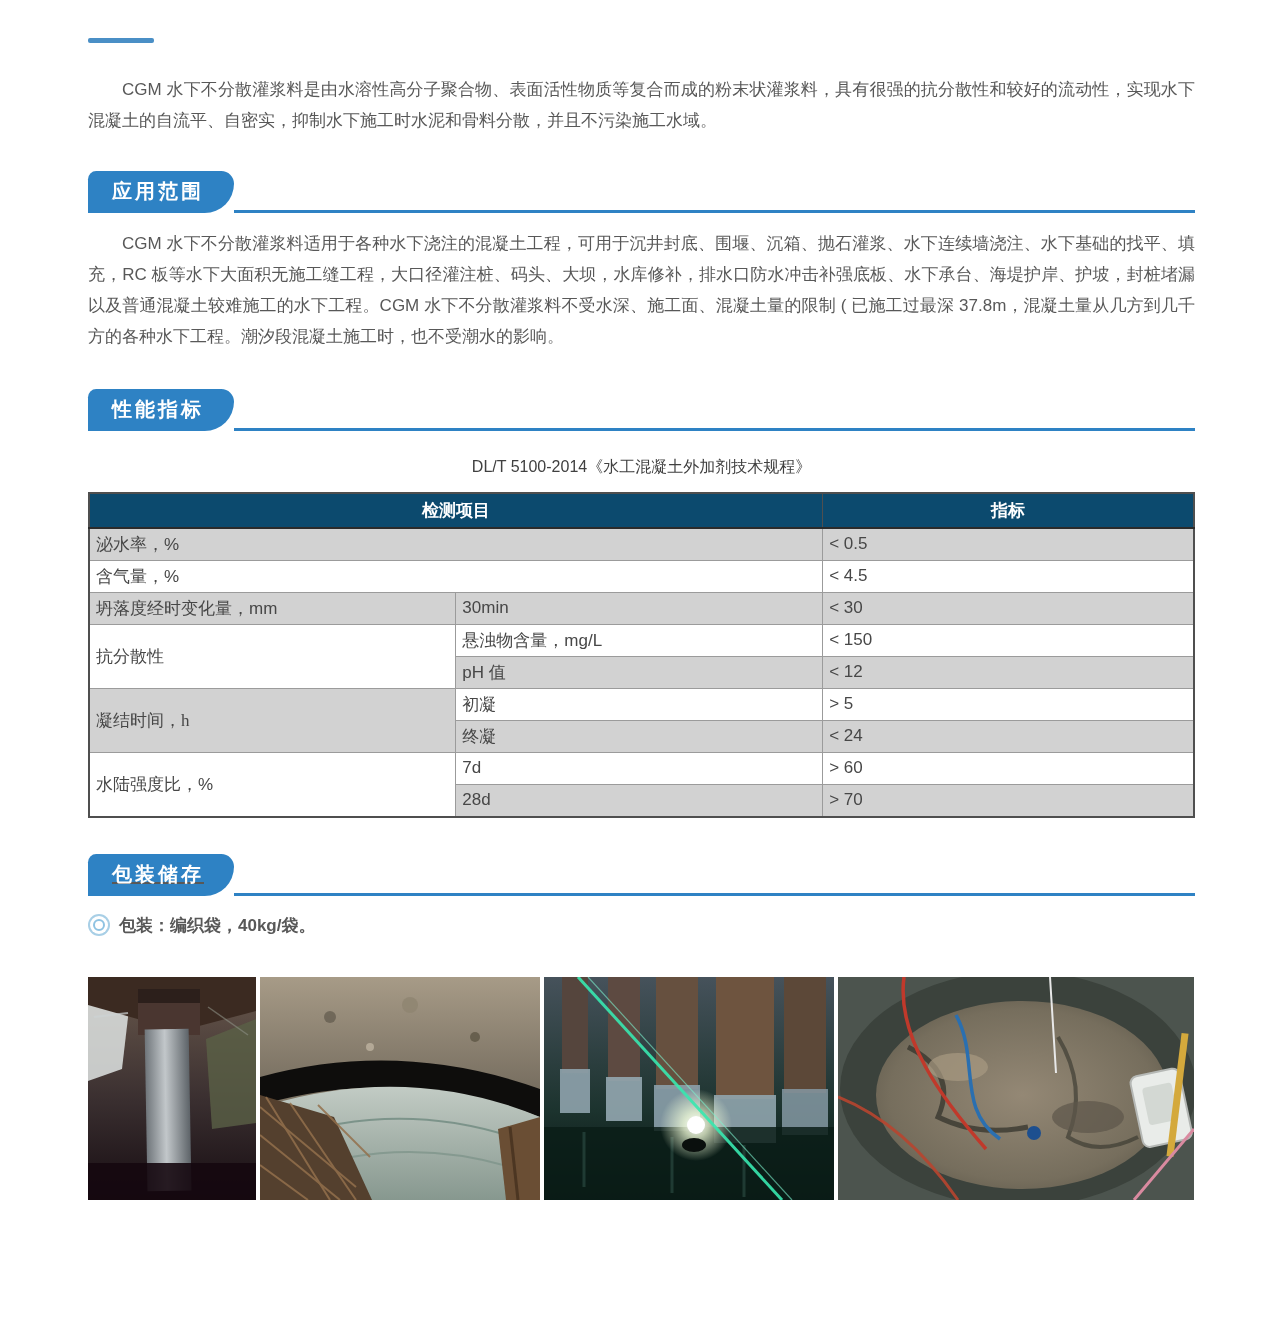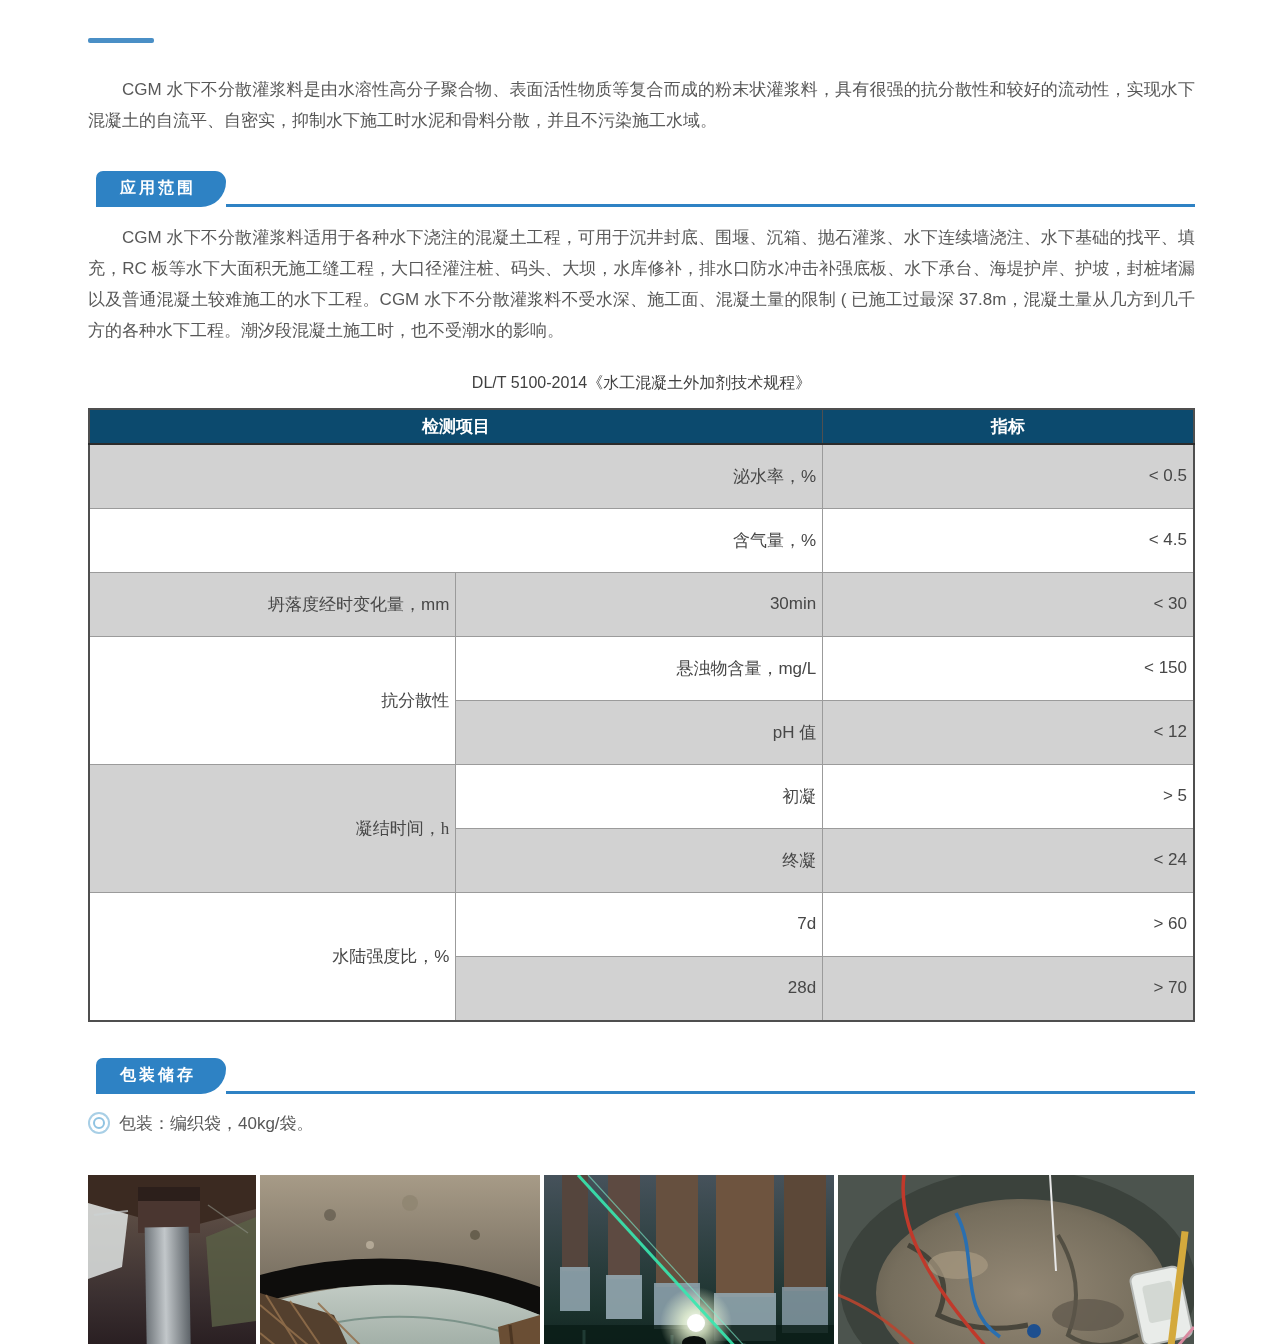--- a/index.html
+++ b/index.html
@@ -15,57 +15,56 @@
   .title-underline { width:66px; height:5px; background:#4a8fc6; margin-top:24px; border-radius:2px; }
 
   
   .para { font-size:17px; line-height:1.82; color:#585858; text-align:justify; text-indent:2em; margin:0; }
   .intro { margin-top:32px; }
   .app-body { margin-top:16px; }
 
   
   .section-head { display:flex; align-items:flex-end; }
   .badge {
-    background:#2e82c4; color:#ffffff; font-weight:bold; font-size:16px;
+    background:#2e82c4; color:#ffffff; font-weight:bold; font-size:20px;
     letter-spacing:3px; padding:7px 30px 8px 24px;
     border-radius:9px 14px 32px 0;
-    margin-left:8px;
   }
   .rule { flex:1; height:3px; background:#2e82c4; }
   .sec-app { margin-top:34px; }
   .sec-perf { margin-top:36px; }
-  .sec-pack { margin-top:36px; }
+  .sec-pack { margin-top:36px;text-decoration:underline; }
 
   
   .std-note { text-align:center; font-size:16px; color:#404040; margin:26px 0 14px; }
 
   
   table.perf { width:100%; border-collapse:collapse; border:2px solid #4f4f4f; table-layout:fixed; }
   table.perf th {
     background:#0c4a6e; color:#ffffff; font-weight:bold; font-size:17px;
     height:31px; border:1px solid #4f4f4f; border-bottom:2px solid #2b2b2b; font-weight:700;
   }
   table.perf td {
-    height:31px; text-align:right; font-size:17px; color:#474747;
-    border:1px solid #9b9b9b; background:#ffffff; padding:16px 6px;
+    height:31px; text-align:left; font-size:17px; color:#474747;
+    border:1px solid #9b9b9b; background:#ffffff; padding:0 6px;
   }
   tr.gray td { background:#d2d2d2; }
   td.bg-gray { background:#d2d2d2 !important;font-family:Liberation Serif, serif; }
   td.bg-white { background:#ffffff !important;border-radius:13px; }
 
   
   .bullets { margin-top:18px; }
   .bullet-row { display:flex; align-items:center; margin:14px 0; }
   .ring-icon {
     flex:0 0 auto; width:8px; height:8px; border-radius:50%;
     border:2px solid #8fc3e2; background:#ffffff;
     box-shadow:0 0 0 3px #ffffff, 0 0 0 5px #a8cfe6;
     margin:0 14px 0 5px;
   }
-  .bullet-text { font-size:17px; color:#585858; }
+  .bullet-text { font-size:17px; color:#585858;font-weight:bold; }
 
   
   .photos { display:flex; gap:4px; margin-top:40px; }
   .photo { height:223px; overflow:hidden; background:#222; }
   .photo svg { display:block; }
 </style>
 </head>
 <body>
 
 <div class="content">
@@ -73,20 +72,24 @@
   <div class="title-underline"></div>
 
   <p class="para intro">CGM 水下不分散灌浆料是由水溶性高分子聚合物、表面活性物质等复合而成的粉末状灌浆料，具有很强的抗分散性和较好的流动性，实现水下混凝土的自流平、自密实，抑制水下施工时水泥和骨料分散，并且不污染施工水域。</p>
 
   <div class="section-head sec-app">
     <div class="badge">应用范围</div>
     <div class="rule"></div>
   </div>
   <p class="para app-body">CGM 水下不分散灌浆料适用于各种水下浇注的混凝土工程，可用于沉井封底、围堰、沉箱、抛石灌浆、水下连续墙浇注、水下基础的找平、填充，RC 板等水下大面积无施工缝工程，大口径灌注桩、码头、大坝，水库修补，排水口防水冲击补强底板、水下承台、海堤护岸、护坡，封桩堵漏以及普通混凝土较难施工的水下工程。CGM 水下不分散灌浆料不受水深、施工面、混凝土量的限制 ( 已施工过最深 37.8m，混凝土量从几方到几千方的各种水下工程。潮汐段混凝土施工时，也不受潮水的影响。</p>
 
+  <div class="section-head sec-perf">
+    <div class="badge">性能指标</div>
+    <div class="rule"></div>
+  </div>
   <div class="std-note">DL/T 5100-2014《水工混凝土外加剂技术规程》</div>
 
   <table class="perf">
     <colgroup>
         <col style="width:33.2%">
         <col style="width:33.2%">
         <col style="width:33.6%">
       </colgroup>
     <thead>
       <tr>

